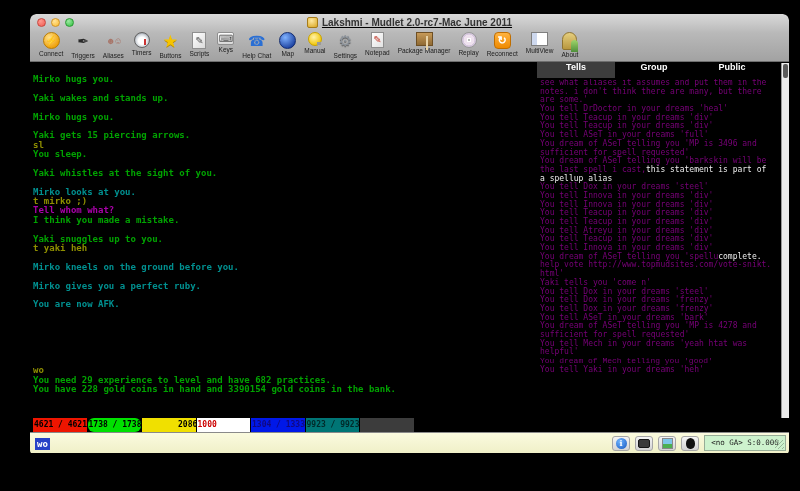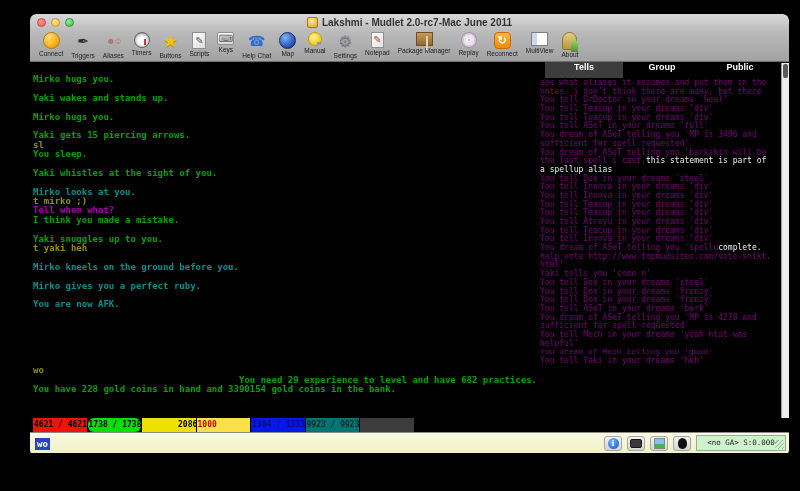--- a/index.html
+++ b/index.html
@@ -1,20 +1,20 @@
 <!DOCTYPE html>
 <html><head>
 <meta charset="utf-8">
 <style>
   html,body{margin:0;padding:0;background:#000;width:800px;height:491px;overflow:hidden;}
   *{box-sizing:border-box;}
   #mac-window{position:absolute;left:30px;top:14px;width:759px;height:440px;background:#000;border-radius:6px 6px 4px 4px;overflow:hidden;}
   
   #chrome{position:absolute;top:0;left:0;right:0;height:48px;background:linear-gradient(#d9d9d9,#b9b9b9 40%,#a2a2a2);border-bottom:1px solid #6e6e6e;border-radius:6px 6px 0 0;}
-  #titlebar{position:relative;height:17px;}
+  #titlebar{position:relative;height:17px;text-decoration:underline;}
   .lights{position:absolute;left:7px;top:4px;display:flex;gap:5px;}
   .light{width:9px;height:9px;border-radius:50%;}
   .light.red{background:radial-gradient(circle at 35% 30%,#ff9a90,#f05a50);border:1px solid #c8463e;}
   .light.yellow{background:radial-gradient(circle at 35% 30%,#ffe49a,#fdbb2d);border:1px solid #cf9325;}
   .light.green{background:radial-gradient(circle at 35% 30%,#9fe8a4,#2fc13e);border:1px solid #2a9a34;}
   #title-wrap{display:flex;align-items:center;justify-content:center;height:17px;gap:4px;}
   #app-icon{width:11px;height:11px;border-radius:2px;background:radial-gradient(circle at 40% 30%,#ffe9a0,#d8a520);border:1px solid #a67c1a;}
   #window-title{font:bold 10px "Liberation Sans",sans-serif;color:#333;white-space:nowrap;}
   
   #toolbar{display:flex;align-items:flex-start;padding:1px 0 0 5px;height:31px;}
@@ -45,42 +45,42 @@
   .ico-reconnect{width:17px;height:17px;border-radius:4px;background:linear-gradient(#ffb340,#ef8a00);border:1px solid #c06e00;}
   .ico-reconnect::after{content:"↻";font-size:11px;font-weight:bold;color:#fff;}
   .ico-multiview{width:17px;height:14px;background:linear-gradient(90deg,#cdd8ee 0 35%,#ffffff 35%);border:1px solid #7f7f7f;}
   .ico-about{width:15px;height:18px;border-radius:8px 8px 2px 2px;background:linear-gradient(#e6cf7e,#b8973f);border:1px solid #8f7430;}
   .ico-about::after{content:"";position:absolute;left:8px;top:7px;width:7px;height:12px;border-radius:4px 4px 0 0;background:linear-gradient(#9fd46a,#4f8f3a);}
   
   #content{position:absolute;top:48px;left:0;right:0;height:356px;background:#000;}
   #main-console{position:absolute;left:0;top:0;width:507px;height:100%;overflow:hidden;padding:13px 0 4px 3px;font:bold 9px "DejaVu Sans Mono",monospace;}
   .cline{height:9.4px;line-height:9.4px;white-space:pre;}
   #tells-panel{position:absolute;left:507px;right:0;top:0;height:100%;}
-  #tells-tabs{display:flex;margin-left:8px;height:16px;}
+  #tells-tabs{display:flex;height:16px;}
   .tab{width:78px;text-align:center;line-height:16px;font:bold 9px "Liberation Sans",sans-serif;color:#fff;cursor:default;}
   .tab.active{background:#3d3d3d;}
   #tells-text{position:absolute;top:17px;left:3px;right:10px;bottom:0;overflow:hidden;font:8px "DejaVu Sans Mono",monospace;}
   .tline{height:8.7px;line-height:8.7px;white-space:pre;}
   #tells-scrollbar{position:absolute;right:0;top:1px;bottom:0;width:8px;background:#ececec;border-left:1px solid #9a9a9a;}
   #tells-scroll-thumb{position:absolute;top:1px;left:1px;right:1px;height:14px;background:#5a5a5a;border-radius:2px;}
   
   #gauges{position:absolute;top:404px;left:3px;height:14px;display:flex;}
   .gauge{width:53.5px;height:14px;margin-right:1px;font:bold 8px "DejaVu Sans Mono",monospace;line-height:14px;padding-left:1px;overflow:hidden;white-space:nowrap;}
   
   #input-bar{position:absolute;top:418px;left:0;right:0;height:21px;background:linear-gradient(#fbfbdf,#f0f0c8);border-top:1px solid #8a8a8a;cursor:text;}
   #input-selected{display:inline-block;margin:3px 0 0 5px;padding:0 2px;background:#2742c7;color:#fff;font:bold 9px "DejaVu Sans Mono",monospace;line-height:12px;}
   #input-right{position:absolute;right:3px;top:2px;display:flex;align-items:center;gap:5px;}
   .ib-btn{width:18px;height:15px;background:linear-gradient(#f4f4f4,#d4d4d4);border:1px solid #a6a6a6;border-radius:3px;display:flex;align-items:center;justify-content:center;}
   .ib-ico{position:relative;display:flex;align-items:center;justify-content:center;}
   .ibico-info{width:11px;height:11px;border-radius:50%;background:radial-gradient(circle at 35% 30%,#6fb4ff,#1557c0);}
   .ibico-info::after{content:"i";color:#fff;font:bold 8px "DejaVu Serif",serif;}
   .ibico-keyboard{width:12px;height:9px;background:#3a3a3a;border:1px solid #151515;border-radius:2px;}
   .ibico-image{width:11px;height:11px;background:linear-gradient(180deg,#7ec6e8 0 55%,#4caf50 55%);border:1px solid #888;}
   .ibico-bug{width:9px;height:11px;background:#111;border-radius:50% 50% 45% 45%;}
-  #status-badge{position:relative;width:90px;height:16px;background:#cdf2cd;border:1px solid #97ad97;font:7.5px "DejaVu Sans Mono",monospace;color:#222;line-height:14px;text-align:center;white-space:nowrap;overflow:hidden;}
+  #status-badge{position:relative;width:82px;height:16px;background:#cdf2cd;border:1px solid #97ad97;font:7.5px "DejaVu Sans Mono",monospace;color:#222;line-height:14px;text-align:center;white-space:nowrap;overflow:hidden;}
   #status-badge::after{content:"";position:absolute;right:1px;bottom:1px;width:9px;height:9px;background:repeating-linear-gradient(135deg,transparent 0 2px,#9ab89a 2px 3px);}
 </style>
 </head>
 <body>
 
 <div id="mac-window">
 
   <div id="chrome">
     <div id="titlebar">
       <div class="lights">
@@ -192,32 +192,33 @@
         <div class="cline" style="color: rgb(0, 144, 144);">Mirko gives you a perfect ruby.</div>
         <div class="cline" style="color: rgb(0, 163, 0);">&nbsp;</div>
         <div class="cline" style="color: rgb(0, 144, 144);">You are now AFK.</div>
         <div class="cline" style="color: rgb(0, 163, 0);">&nbsp;</div>
         <div class="cline" style="color: rgb(0, 163, 0);">&nbsp;</div>
         <div class="cline" style="color: rgb(0, 163, 0);">&nbsp;</div>
         <div class="cline" style="color: rgb(0, 163, 0);">&nbsp;</div>
         <div class="cline" style="color: rgb(0, 163, 0);">&nbsp;</div>
         <div class="cline" style="color: rgb(0, 163, 0);">&nbsp;</div>
         <div class="cline" style="color: rgb(143, 143, 0);">wo</div>
-        <div class="cline" style="color: rgb(0, 163, 0); text-align: right;">You need 29 experience to level and have 682 practices.</div>
+        <div class="cline" style="color: rgb(0, 163, 0);">You need 29 experience to level and have 682 practices.</div>
         <div class="cline" style="color: rgb(0, 163, 0);">You have 228 gold coins in hand and 3390154 gold coins in the bank.</div>
       </div>
     <div id="tells-panel">
       <div id="tells-tabs">
           <div class="tab active">Tells</div>
           <div class="tab">Group</div>
           <div class="tab">Public</div>
         </div>
       <div id="tells-text">
           <div class="tline"><span style="color: rgb(122, 0, 122);">see what aliases it assumes and put them in the</span></div>
           <div class="tline"><span style="color: rgb(122, 0, 122);">notes. i don't think there are many, but there</span></div>
+          <div class="tline"><span style="color: rgb(122, 0, 122);">are some.'</span></div>
           <div class="tline"><span style="color: rgb(122, 0, 122);">You tell DrDoctor in your dreams 'heal'</span></div>
           <div class="tline"><span style="color: rgb(122, 0, 122);">You tell Teacup in your dreams 'div'</span></div>
           <div class="tline"><span style="color: rgb(122, 0, 122);">You tell Teacup in your dreams 'div'</span></div>
           <div class="tline"><span style="color: rgb(122, 0, 122);">You tell ASeT in your dreams 'full'</span></div>
           <div class="tline"><span style="color: rgb(122, 0, 122);">You dream of ASeT telling you 'MP is 3496 and</span></div>
           <div class="tline"><span style="color: rgb(122, 0, 122);">sufficient for spell requested'</span></div>
           <div class="tline"><span style="color: rgb(122, 0, 122);">You dream of ASeT telling you 'barkskin will be</span></div>
           <div class="tline"><span style="color: rgb(122, 0, 122);">the last spell i cast,</span><span style="color: rgb(237, 237, 237);">this statement is part of</span></div>
           <div class="tline"><span style="color: rgb(237, 237, 237);">a spellup alias</span></div>
           <div class="tline"><span style="color: rgb(122, 0, 122);">You tell Dox in your dreams 'steel'</span></div>
@@ -246,21 +247,21 @@
       <div id="tells-scrollbar">
         <div id="tells-scroll-thumb"></div>
       </div>
     </div>
   </div>
 
   <div id="gauges">
       <div class="gauge" style="background: rgb(238, 21, 0); color: rgb(0, 0, 0);">4621 / 4621</div>
       <div class="gauge" style="background: rgb(0, 224, 0); color: rgb(0, 0, 0); border-radius: 6px;">1738 / 1738</div>
       <div class="gauge" style="background: rgb(240, 224, 0); color: rgb(0, 0, 0); padding-left: 36px;">2086 / 2086</div>
-      <div class="gauge" style="background: #fde047; color: rgb(204, 0, 0);">1000</div>
+      <div class="gauge" style="background: #ffffff; color: rgb(204, 0, 0);">1000</div>
       <div class="gauge" style="background: rgb(0, 24, 232); color: rgb(16, 8, 128);">1304 / 1333</div>
       <div class="gauge" style="background: rgb(0, 117, 117); color: rgb(0, 42, 42);">9923 / 9923</div>
       <div class="gauge" style="background: rgb(60, 60, 60); color: rgb(60, 60, 60);"></div>
     </div>
 
   <div id="input-bar">
     <span id="input-selected">wo</span>
     <div id="input-right">
 
       <div id="input-buttons" style="display:flex;gap:5px;">

